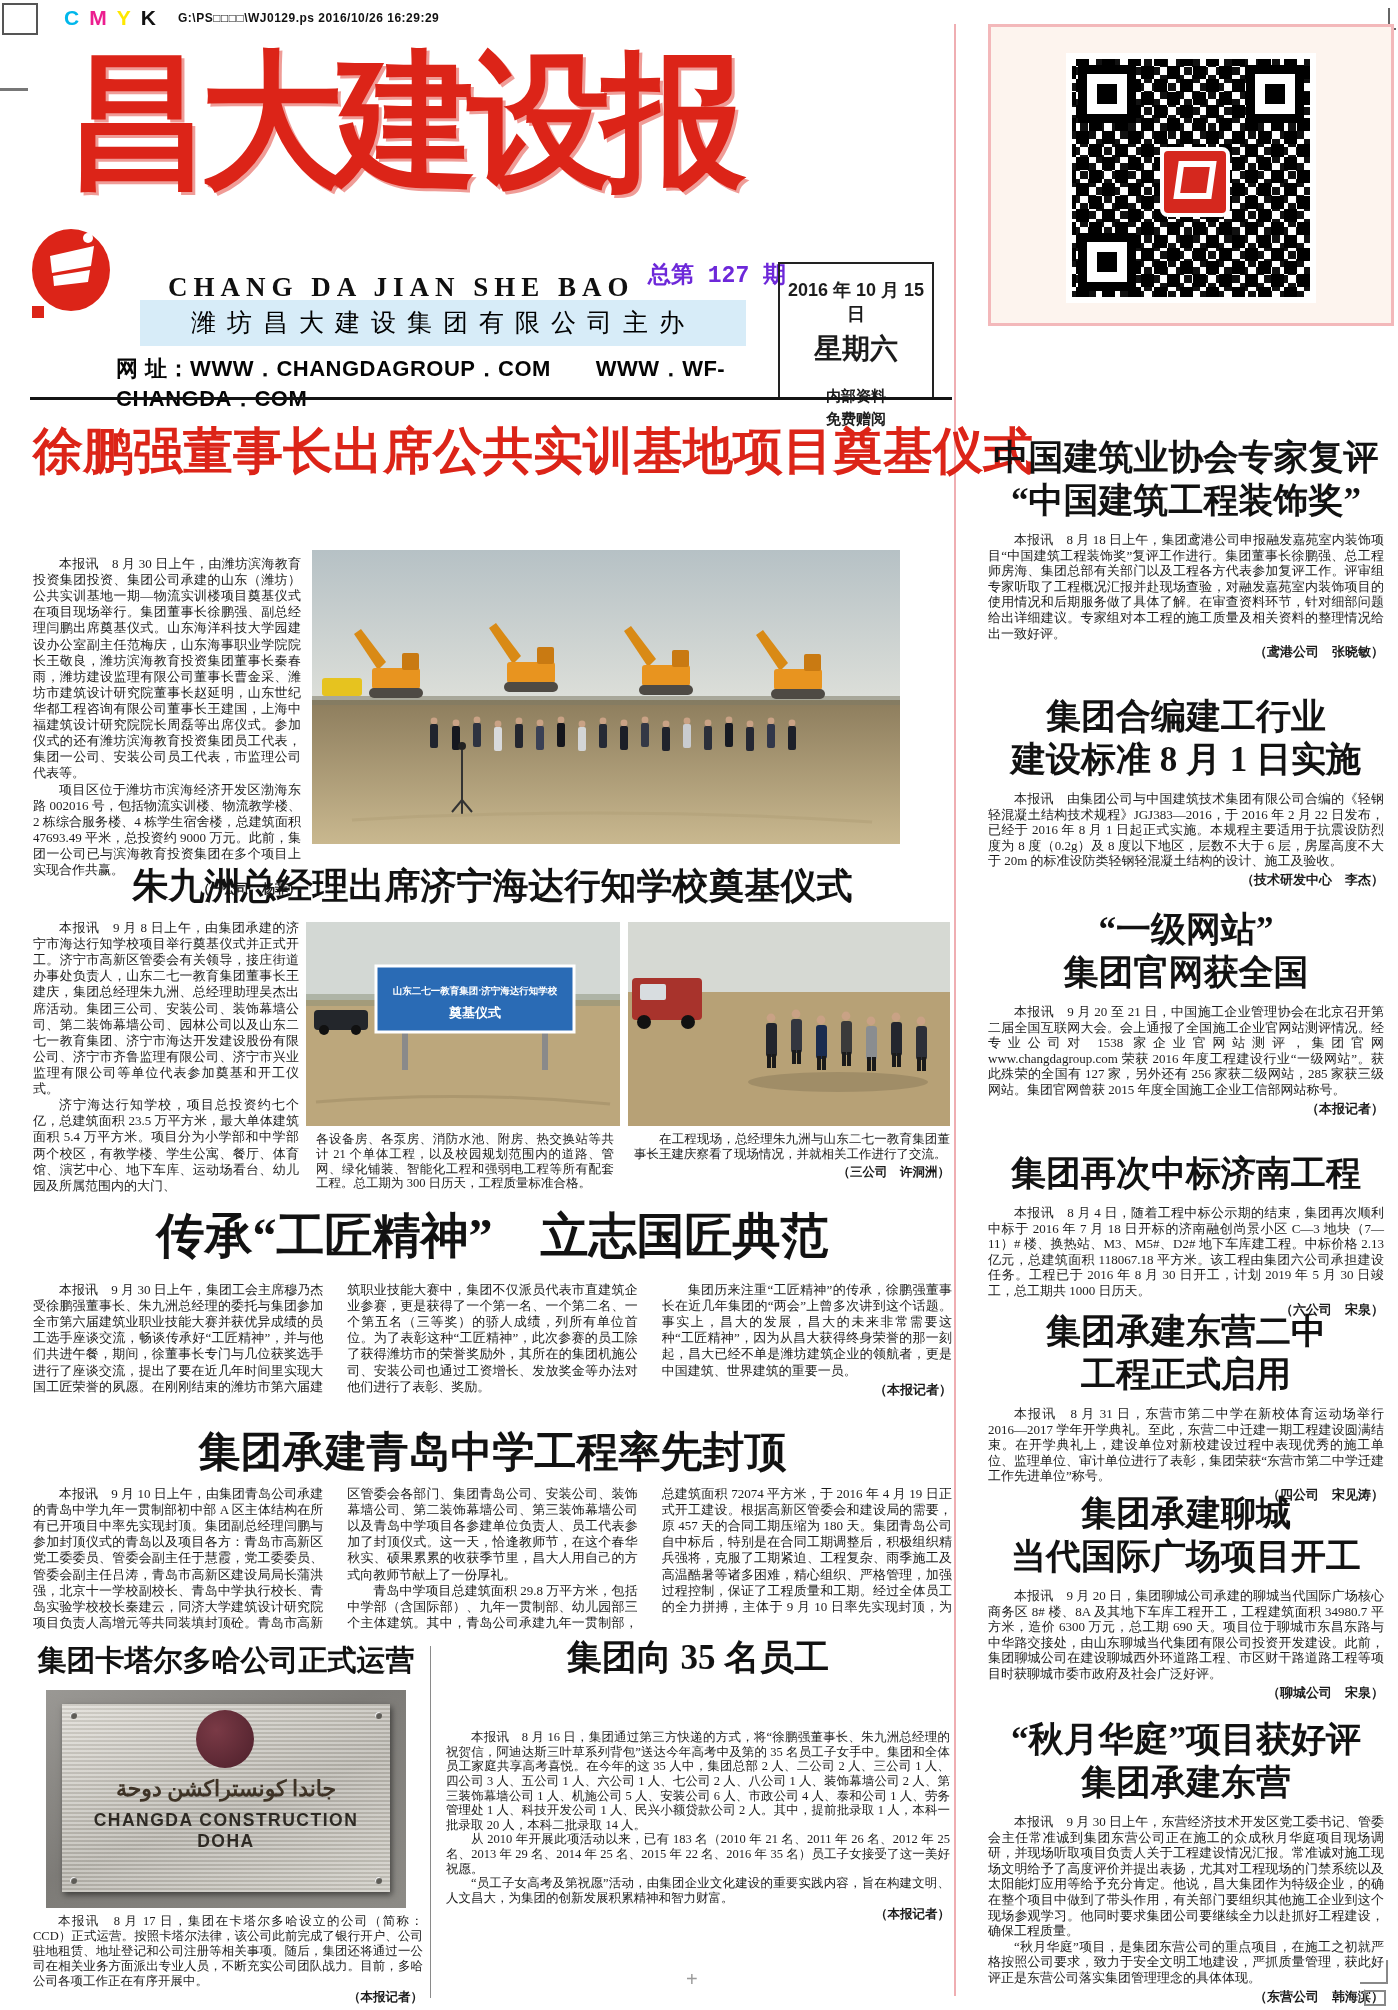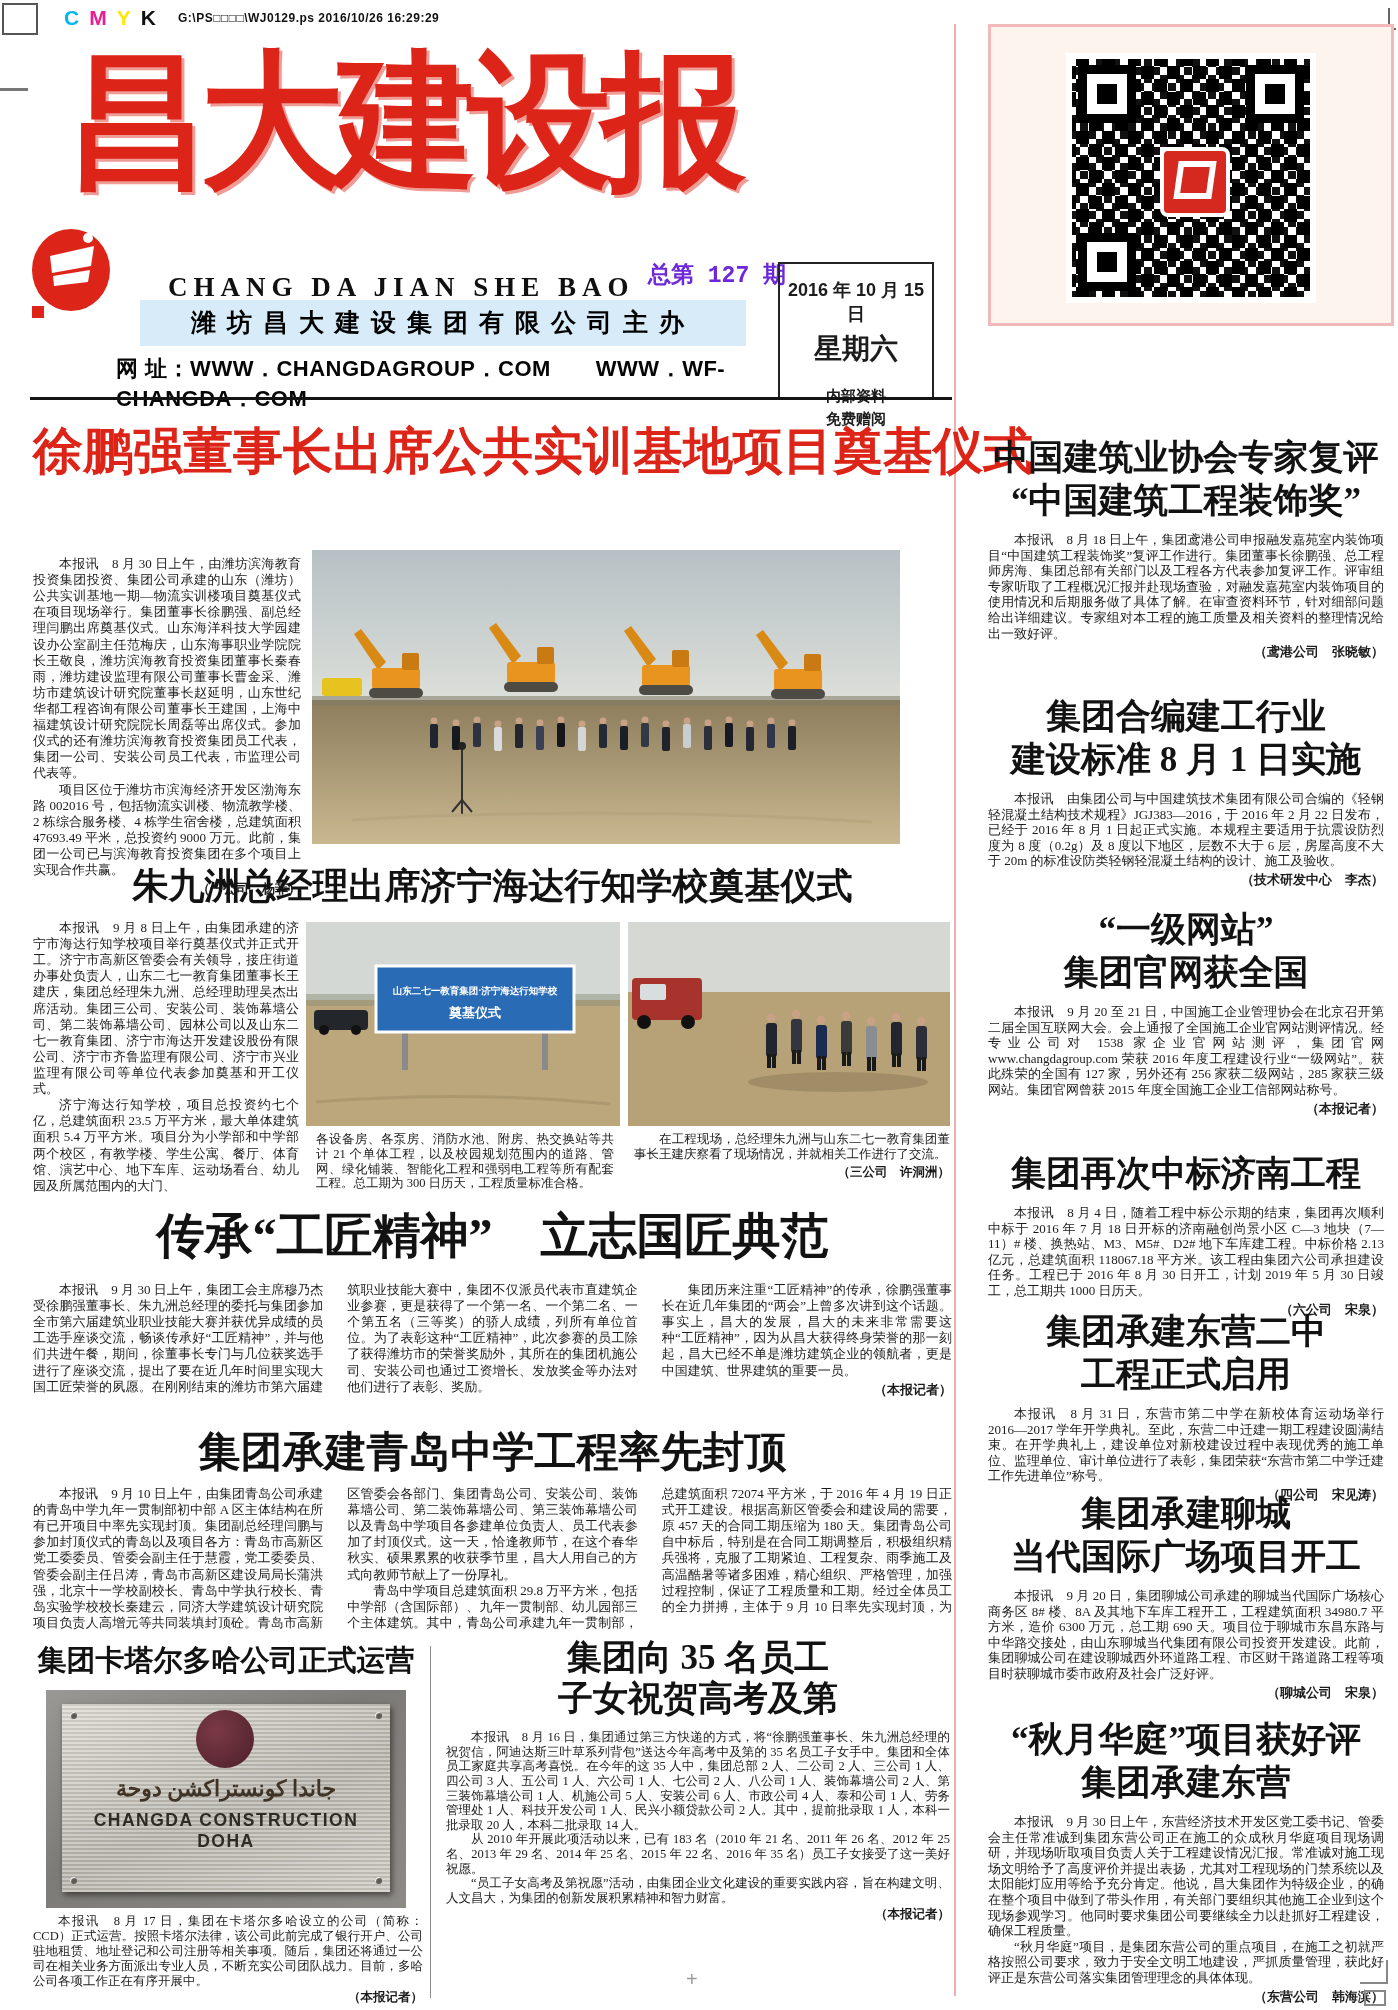--- a/index.html
+++ b/index.html
@@ -8,21 +8,21 @@
   .abs{position:absolute;}
   .sans{font-family:"Liberation Sans","DejaVu Sans",sans-serif;}
   
   .cmyk span{font:bold 21px "Liberation Sans",sans-serif;margin-right:10px;}
   .fileinfo{font:bold 12px "Liberation Sans",sans-serif;color:#111;letter-spacing:.5px;}
   
   .paper-title{font-weight:bold;font-size:144px;line-height:1.15;letter-spacing:-10px;color:#dc2418;
                text-shadow:3px 2px 0 rgba(220,36,24,.45);white-space:nowrap;transform:scaleY(1.03);}
   .pinyin{font-weight:bold;font-size:27px;letter-spacing:6px;color:#101010;margin-top:16px;}
   .issue{font-weight:bold;font-size:23px;color:#6d28d9;font-family:Liberation Mono, monospace;}
-  .band{background:#d7ecf8;text-align:center;font-weight:bold;font-size:25px;letter-spacing:11px;color:#000;}
+  .band{background:#d7ecf8;text-align:center;font-weight:normal;font-size:25px;letter-spacing:11px;color:#000;}
   .website{font-weight:bold;font-size:22px;letter-spacing:.5px;color:#050505;}
   .datebox{border:2px solid #222;text-align:center;}
   .datebox .d1{font-weight:bold;font-size:18px;margin-top:14px;}
   .datebox .d2{font-weight:bold;font-size:28px;margin-top:4px;}
   .datebox .d3{font-weight:bold;font-size:15px;margin-top:16px;line-height:1.55;}
   .rule{background:#141414;}
   
   .qrpanel{border:3px solid #f3b8ba;background:#fdf4ee;}
   .qr{position:relative;width:238px;height:238px;margin:26px auto 0;background:
       repeating-conic-gradient(#000 0 25%,transparent 0 50%) 4px 7px/26px 26px,
@@ -270,21 +270,20 @@
       <div class="screw" style="right:8px;bottom:8px;"></div>
     </div>
   </div>
   <div class="abs body-txt" style="left:33px;top:1914px;width:390px;font-size:12.5px;line-height:1.2;">
     <p>本报讯　8 月 17 日，集团在卡塔尔多哈设立的公司（简称：CCD）正式运营。按照卡塔尔法律，该公司此前完成了银行开户、公司驻地租赁、地址登记和公司注册等相关事项。随后，集团还将通过一公司在相关业务方面派出专业人员，不断充实公司团队战力。目前，多哈公司各项工作正在有序开展中。</p>
     <div class="byl" style="margin-top:1px;">（本报记者）</div>
   </div>
 
   <div class="abs hblack" style="left:446px;top:1638px;width:504px;font-size:35px;">
     <div>集团向 35 名员工</div>
-    <div>子女祝贺高考及第</div>
   </div>
   <div class="abs body-txt" style="left:446px;top:1730px;width:504px;font-size:12.5px;line-height:1.17;">
     <p>本报讯　8 月 16 日，集团通过第三方快递的方式，将“徐鹏强董事长、朱九洲总经理的祝贺信，阿迪达斯三叶草系列背包”送达今年高考中及第的 35 名员工子女手中。集团和全体员工家庭共享高考喜悦。在今年的这 35 人中，集团总部 2 人、二公司 2 人、三公司 1 人、四公司 3 人、五公司 1 人、六公司 1 人、七公司 2 人、八公司 1 人、装饰幕墙公司 2 人、第三装饰幕墙公司 1 人、机施公司 5 人、安装公司 6 人、市政公司 4 人、泰和公司 1 人、劳务管理处 1 人、科技开发公司 1 人、民兴小额贷款公司 2 人。其中，提前批录取 1 人，本科一批录取 20 人，本科二批录取 14 人。</p>
     <p>从 2010 年开展此项活动以来，已有 183 名（2010 年 21 名、2011 年 26 名、2012 年 25 名、2013 年 29 名、2014 年 25 名、2015 年 22 名、2016 年 35 名）员工子女接受了这一美好祝愿。</p>
     <p>“员工子女高考及第祝愿”活动，由集团企业文化建设的重要实践内容，旨在构建文明、人文昌大，为集团的创新发展积累精神和智力财富。</p>
     <div class="byl" style="margin-top:1px;">（本报记者）</div>
   </div>
 
   <div class="r-art" style="top:436px;">
     <div class="r-head">

